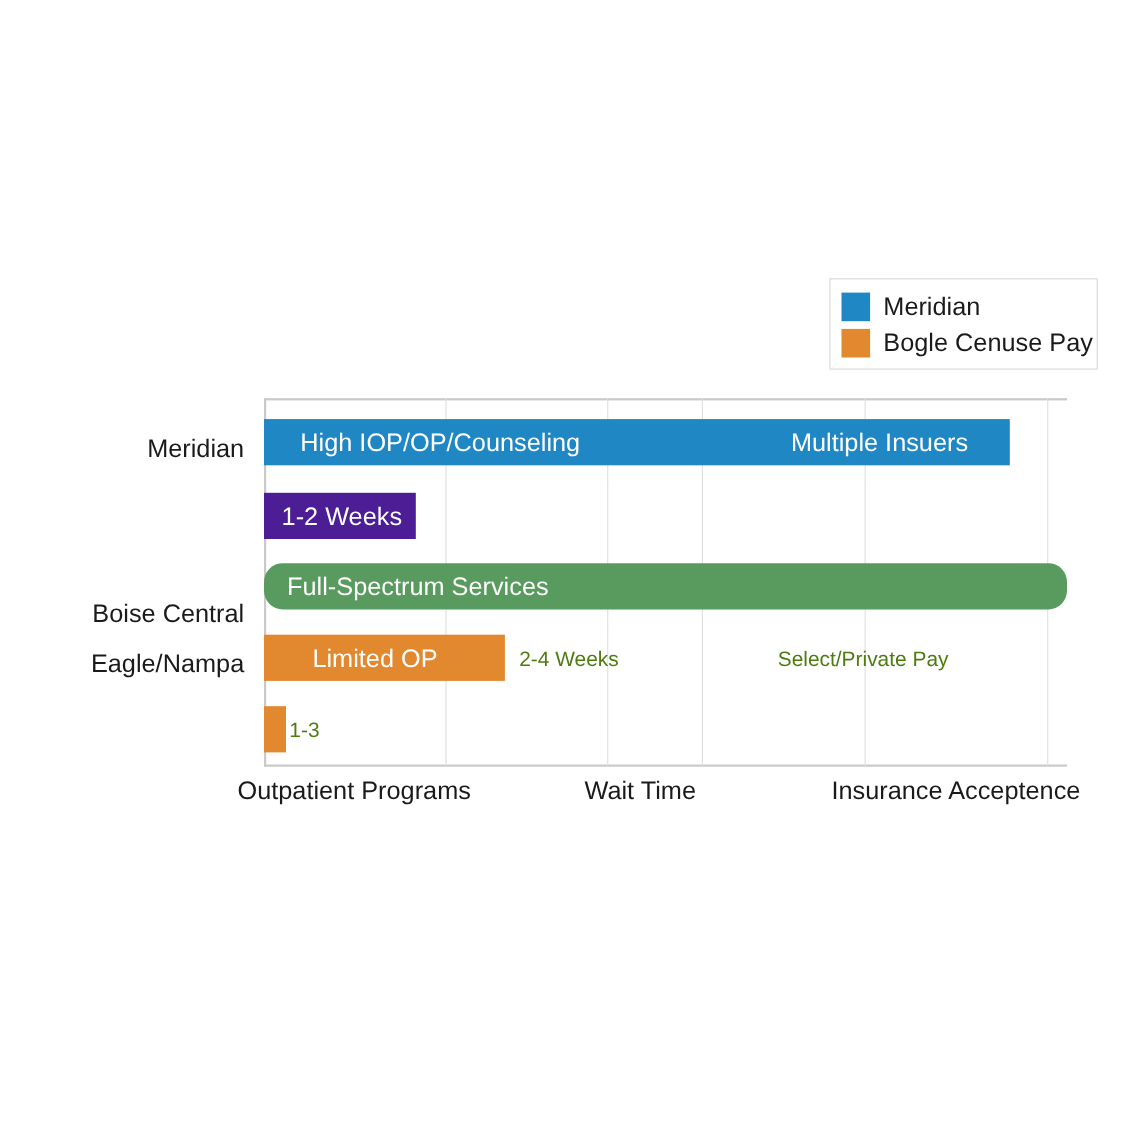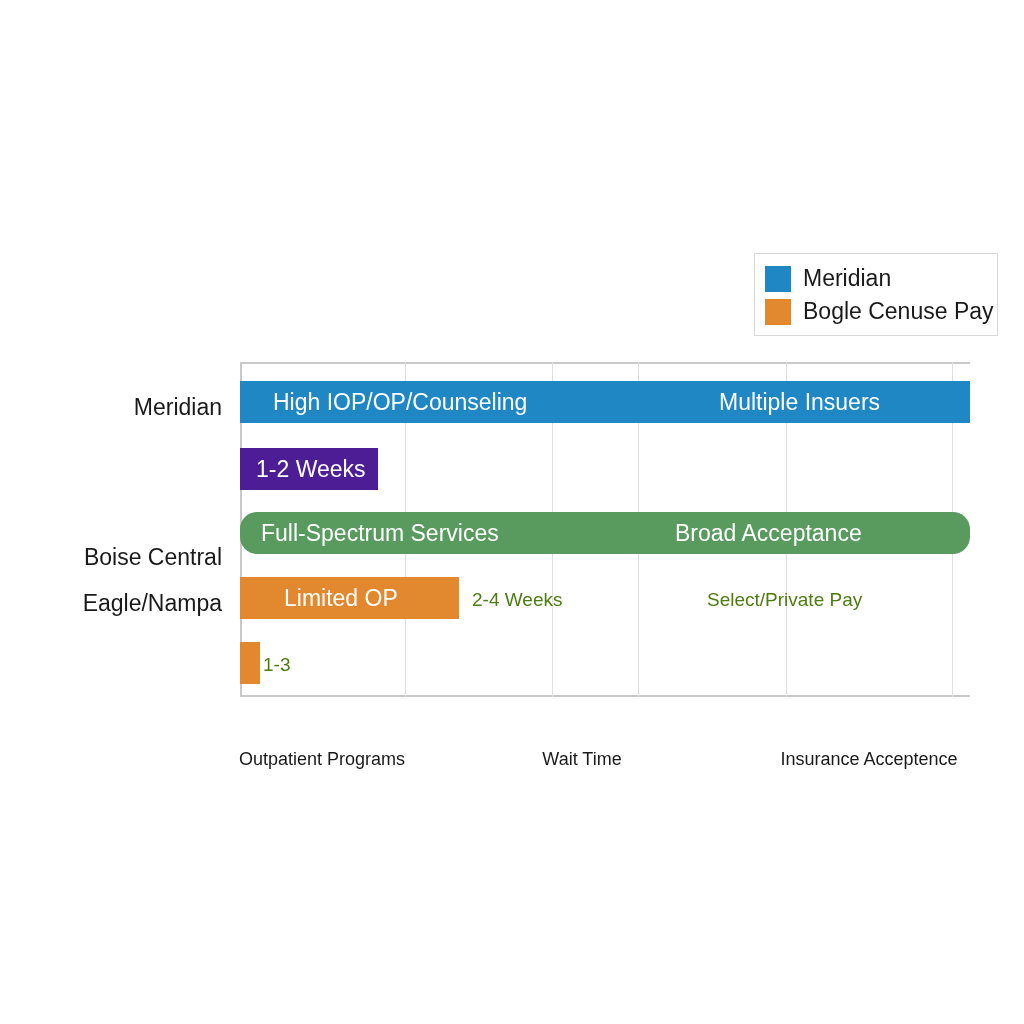--- a/index.html
+++ b/index.html
@@ -115,22 +115,22 @@
   }
   #ytick-wrap {
     position: absolute;
     left: 0;
     top: 362px;
     width: 222px;
     height: 335px;
   }
   .xtick {
     position: absolute;
-    top: 749px;
-    font-size: 18px;
+    top: 705px;
+    font-size: 23px;
     color: #1a1a1a;
     white-space: nowrap;
     transform: translateX(-50%);
   }
 </style>
 </head>
 <body>
 
 <div id="figure">
 
@@ -156,32 +156,31 @@
     <div id="plot-border-top"></div>
     <div id="plot-border-bottom"></div>
 
     <div class="gridline axis-line" style="left:0px;"></div>
     <div class="gridline" style="left:165px;"></div>
     <div class="gridline" style="left:312px;"></div>
     <div class="gridline" style="left:398px;"></div>
     <div class="gridline" style="left:546px;"></div>
     <div class="gridline" style="left:712px;"></div>
 
-    <div class="bar" style="top:19px; height:42px; width:730px; background:#1f87c4;">
+    <div class="bar" style="top:19px; height:42px; width:678px; background:#1f87c4;">
       <span class="bar-seg-label" style="left:33px;">High IOP/OP/Counseling</span>
       <span class="bar-seg-label" style="left:479px;">Multiple Insuers</span>
     </div>
 
     <div class="bar" style="top:86px; height:42px; width:138px; background:#4c1d95;">
       <span class="bar-seg-label" style="left:16px;">1-2 Weeks</span>
     </div>
 
     <div class="bar" style="top:150px; height:42px; width:730px; background:#599b5f;border-radius:17px;">
       <span class="bar-seg-label" style="left:21px;">Full-Spectrum Services</span>
-      <span class="bar-seg-label" style="left:435px;">Broad Acceptance</span>
     </div>
 
     <div class="bar" style="top:215px; height:42px; width:219px; background:#e2882f;">
       <span class="bar-seg-label" style="left:44px;">Limited OP</span>
     </div>
     <span class="outside-label" style="left:232px; top:228px;">2-4 Weeks</span>
     <span class="outside-label" style="left:467px; top:228px;">Select/Private Pay</span>
 
     <div class="bar" style="top:280px; height:42px; width:20px; background:#e2882f;"></div>
     <span class="outside-label" style="left:23px; top:293px;text-align:right;">1-3</span>

